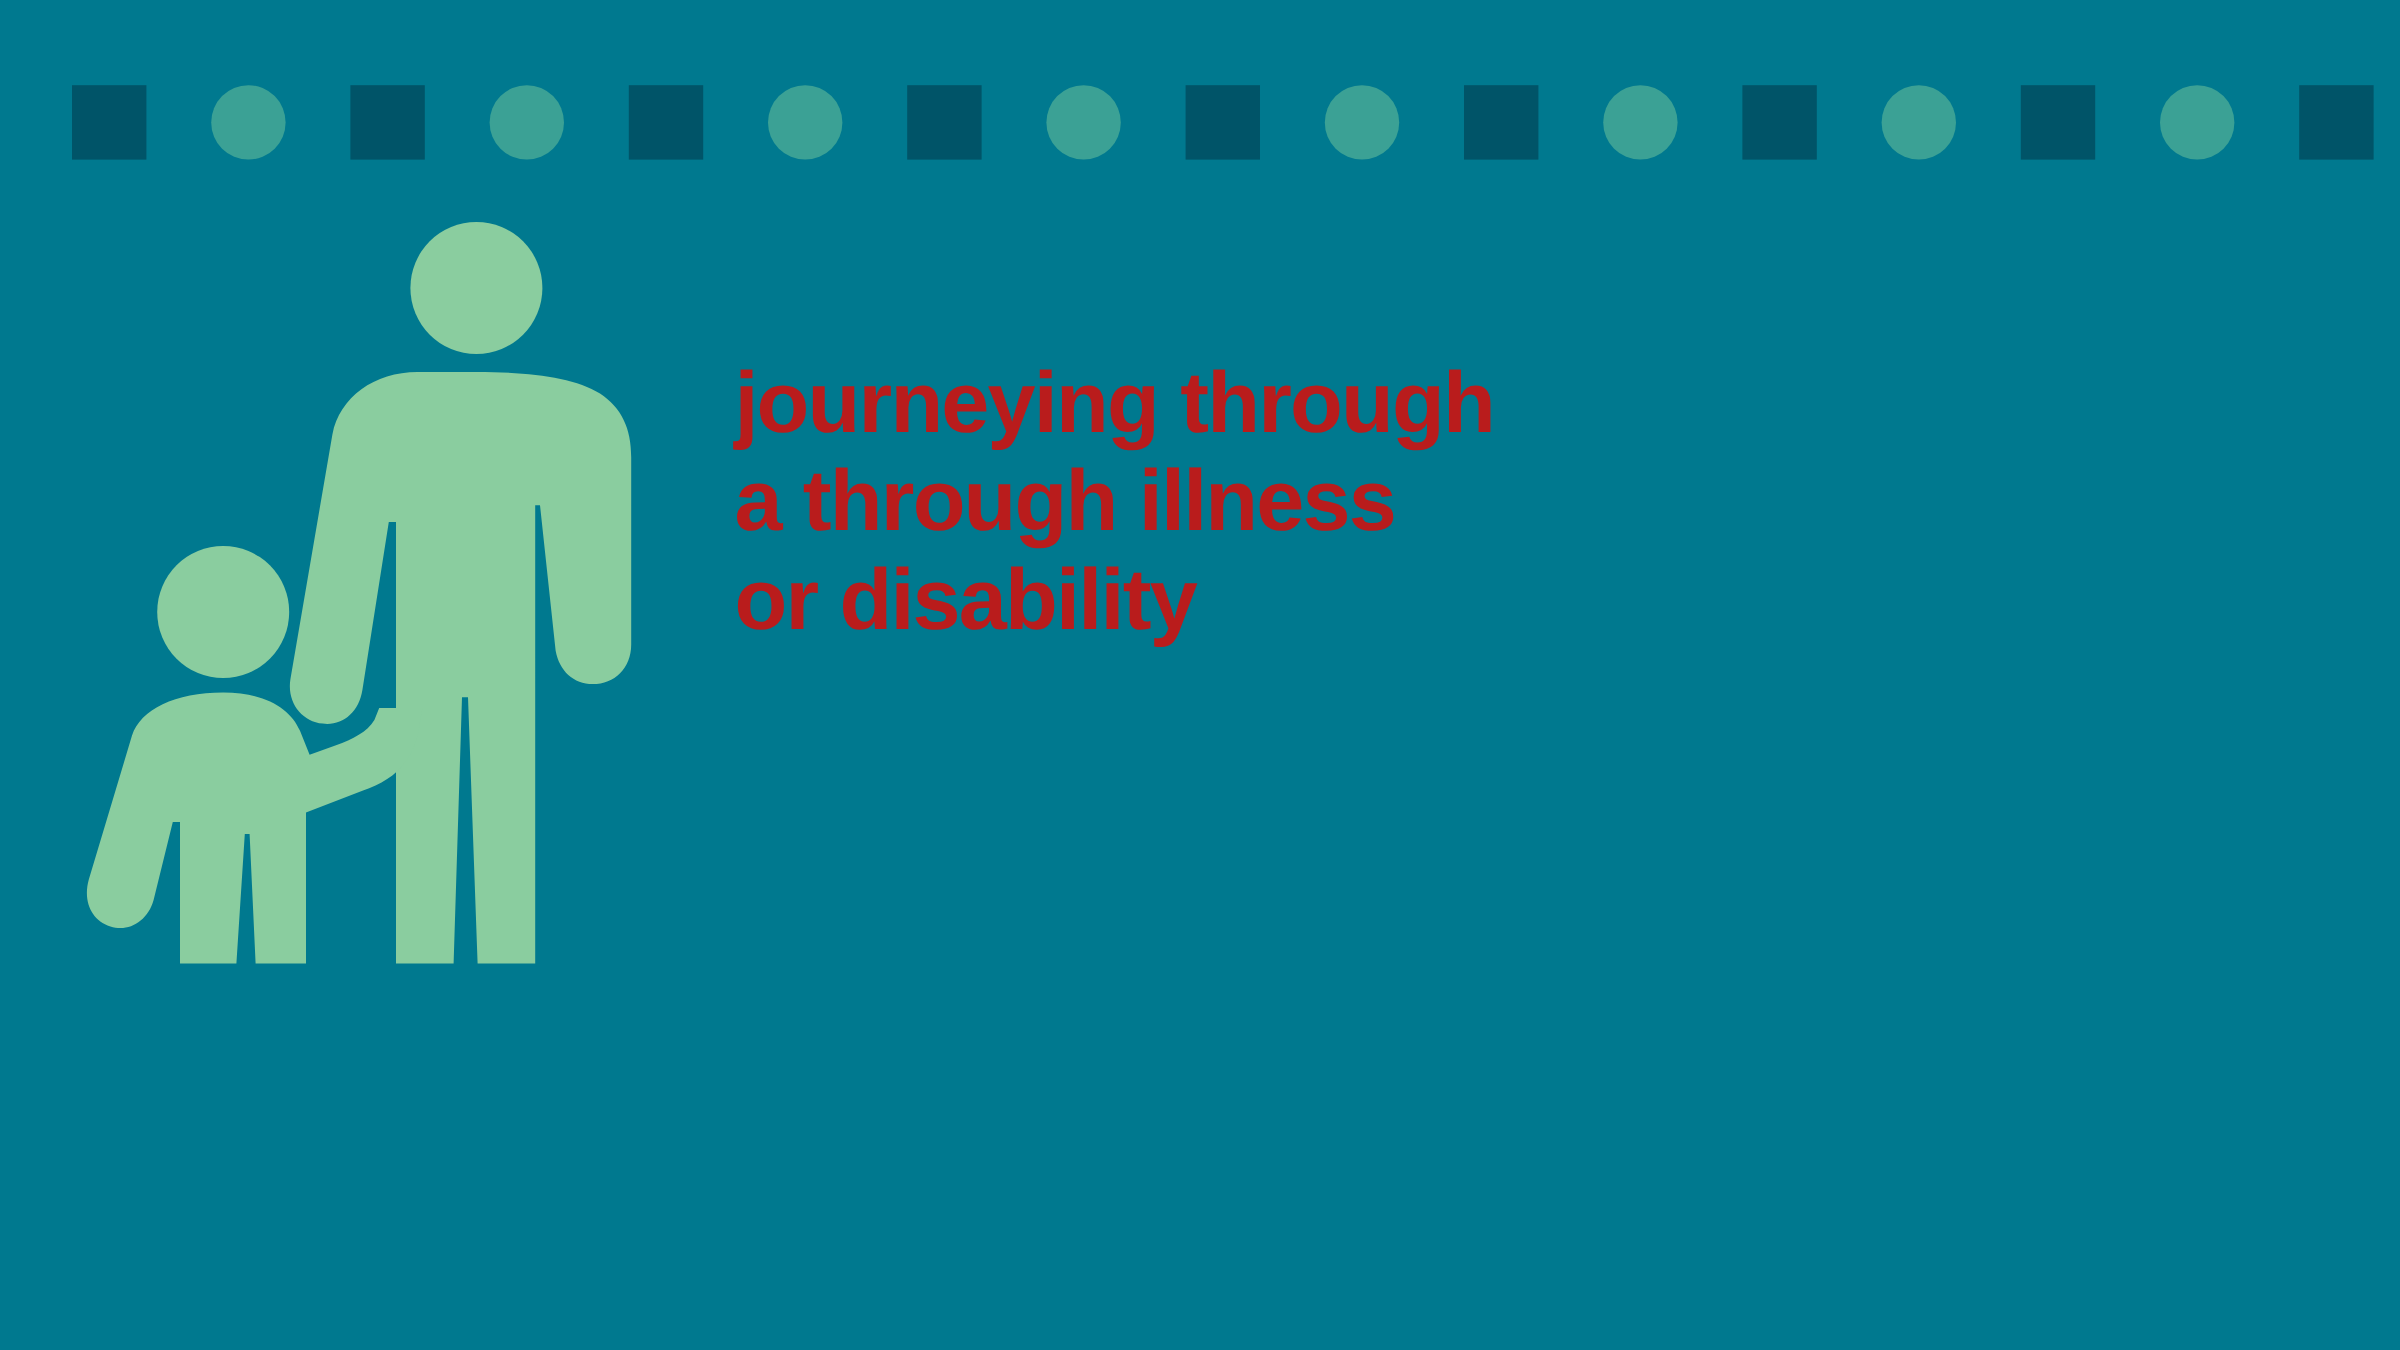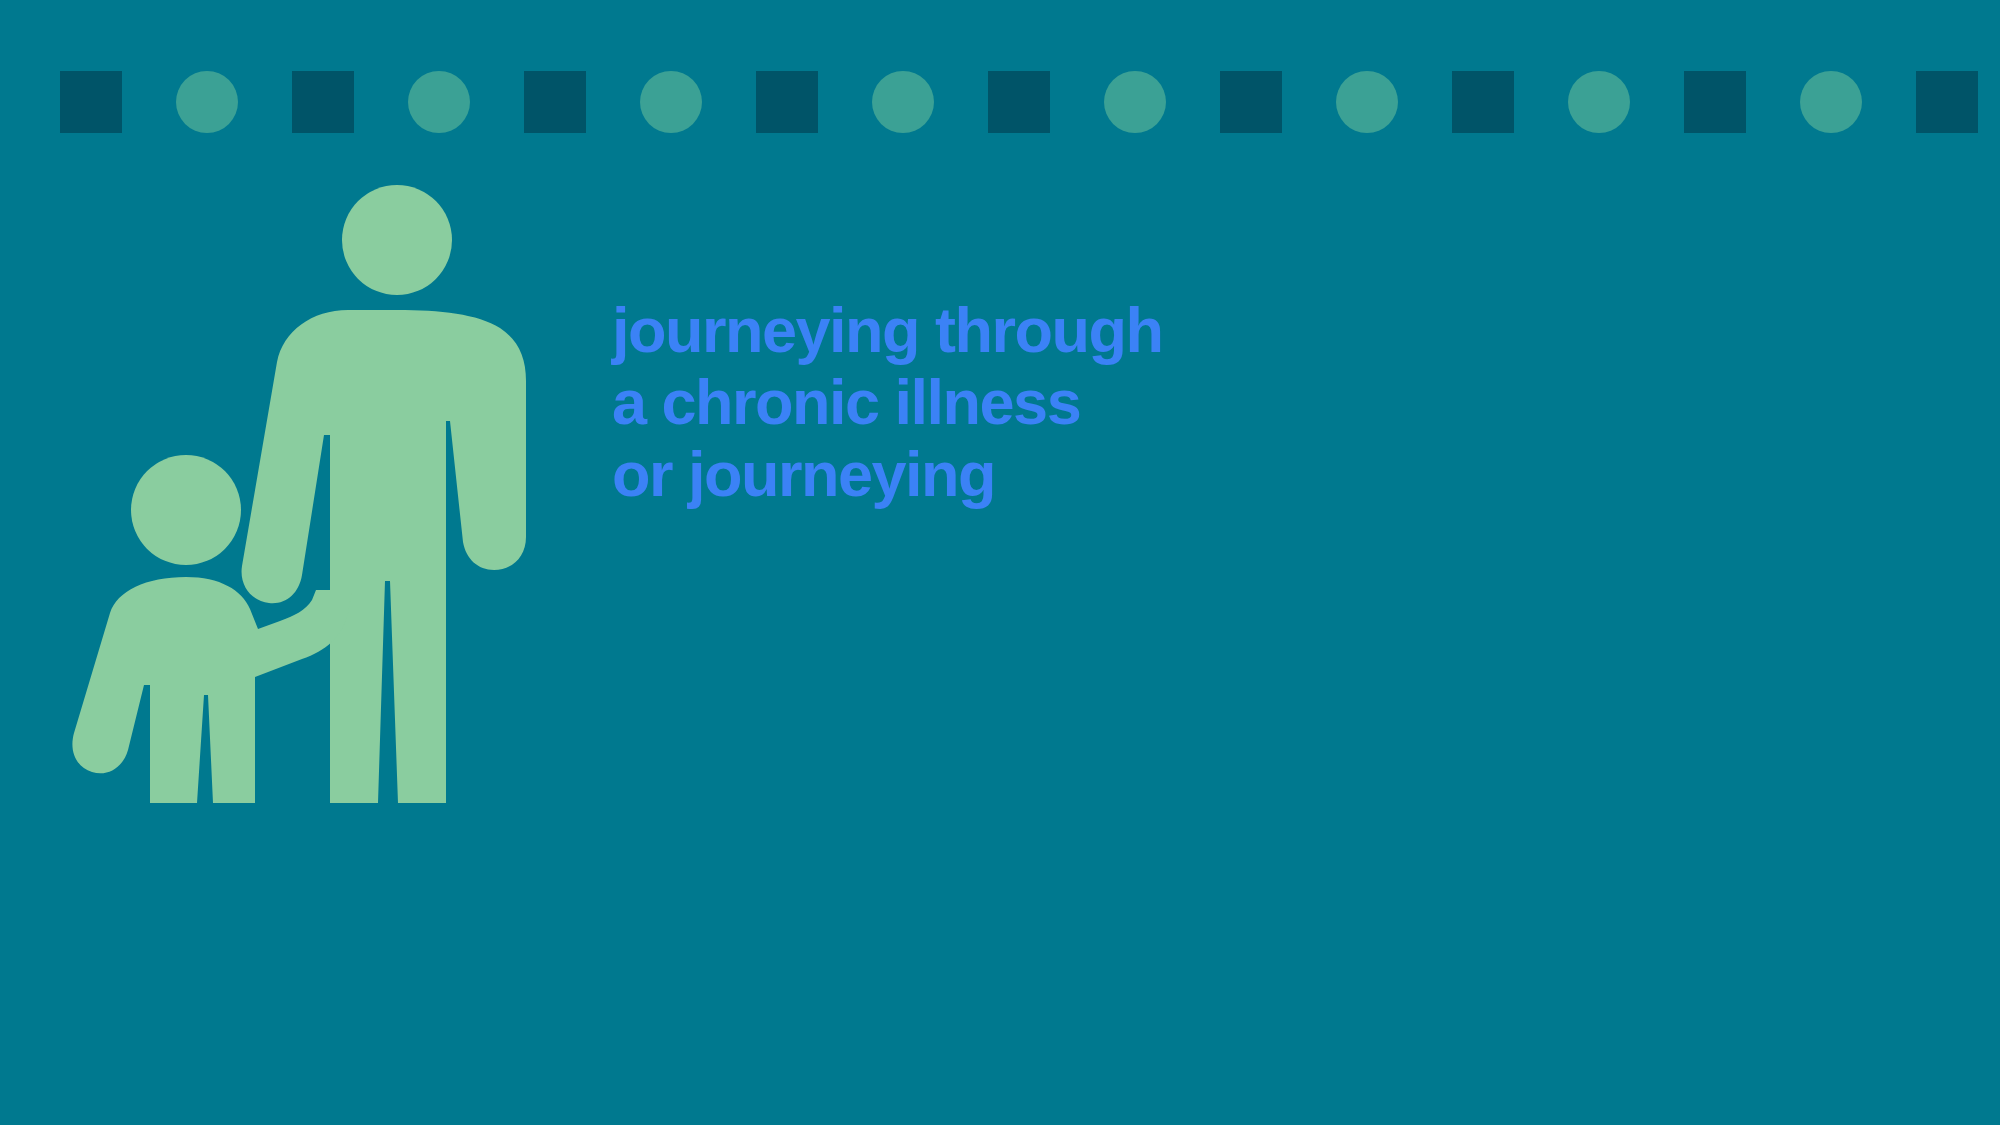--- a/index.html
+++ b/index.html
@@ -62,24 +62,24 @@
     height: 100%;
     overflow: visible;
   }
 
   
   .headline {
     position: absolute;
     left: 612px;
     top: 295px;
     width: 1180px;
-    color: #3b82f6;
+    color: #b91c1c;
     font-family: "Liberation Sans", sans-serif;
     font-weight: bold;
-    font-size: 63px;
+    font-size: 72px;
     line-height: 1.14;
     letter-spacing: -1.5px;
     -webkit-font-smoothing: antialiased;
   }
   .headline .line {
     display: block;
     white-space: nowrap;
   }
 </style>
 </head>
@@ -164,17 +164,17 @@
                  L 30,428
                  C 37,406 66,392 106,392
                  Z"></path>
 
       </g>
     </svg>
   </div>
 
   <div class="headline">
     <span class="line">journeying through</span>
-    <span class="line">a chronic illness</span>
-    <span class="line">or journeying</span>
+    <span class="line">a through illness</span>
+    <span class="line">or disability</span>
   </div>
 
 </div>
 
 </body></html>

